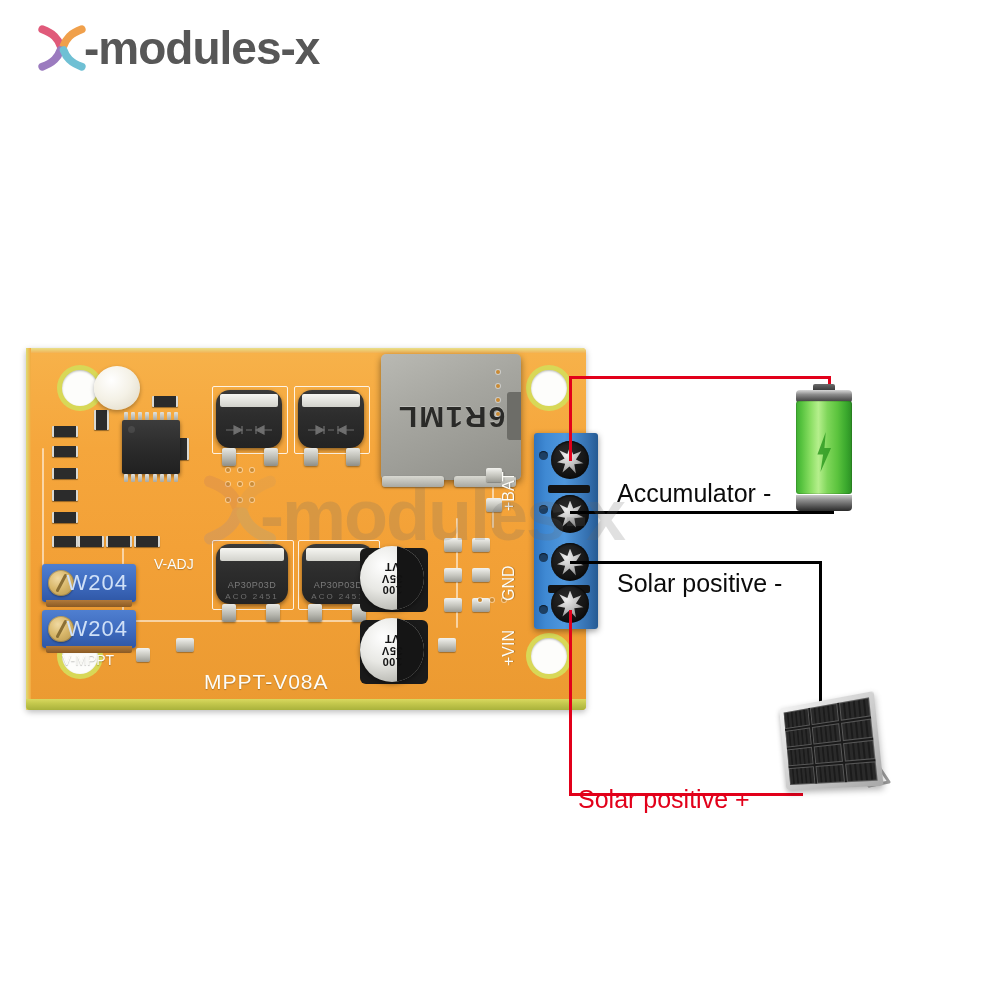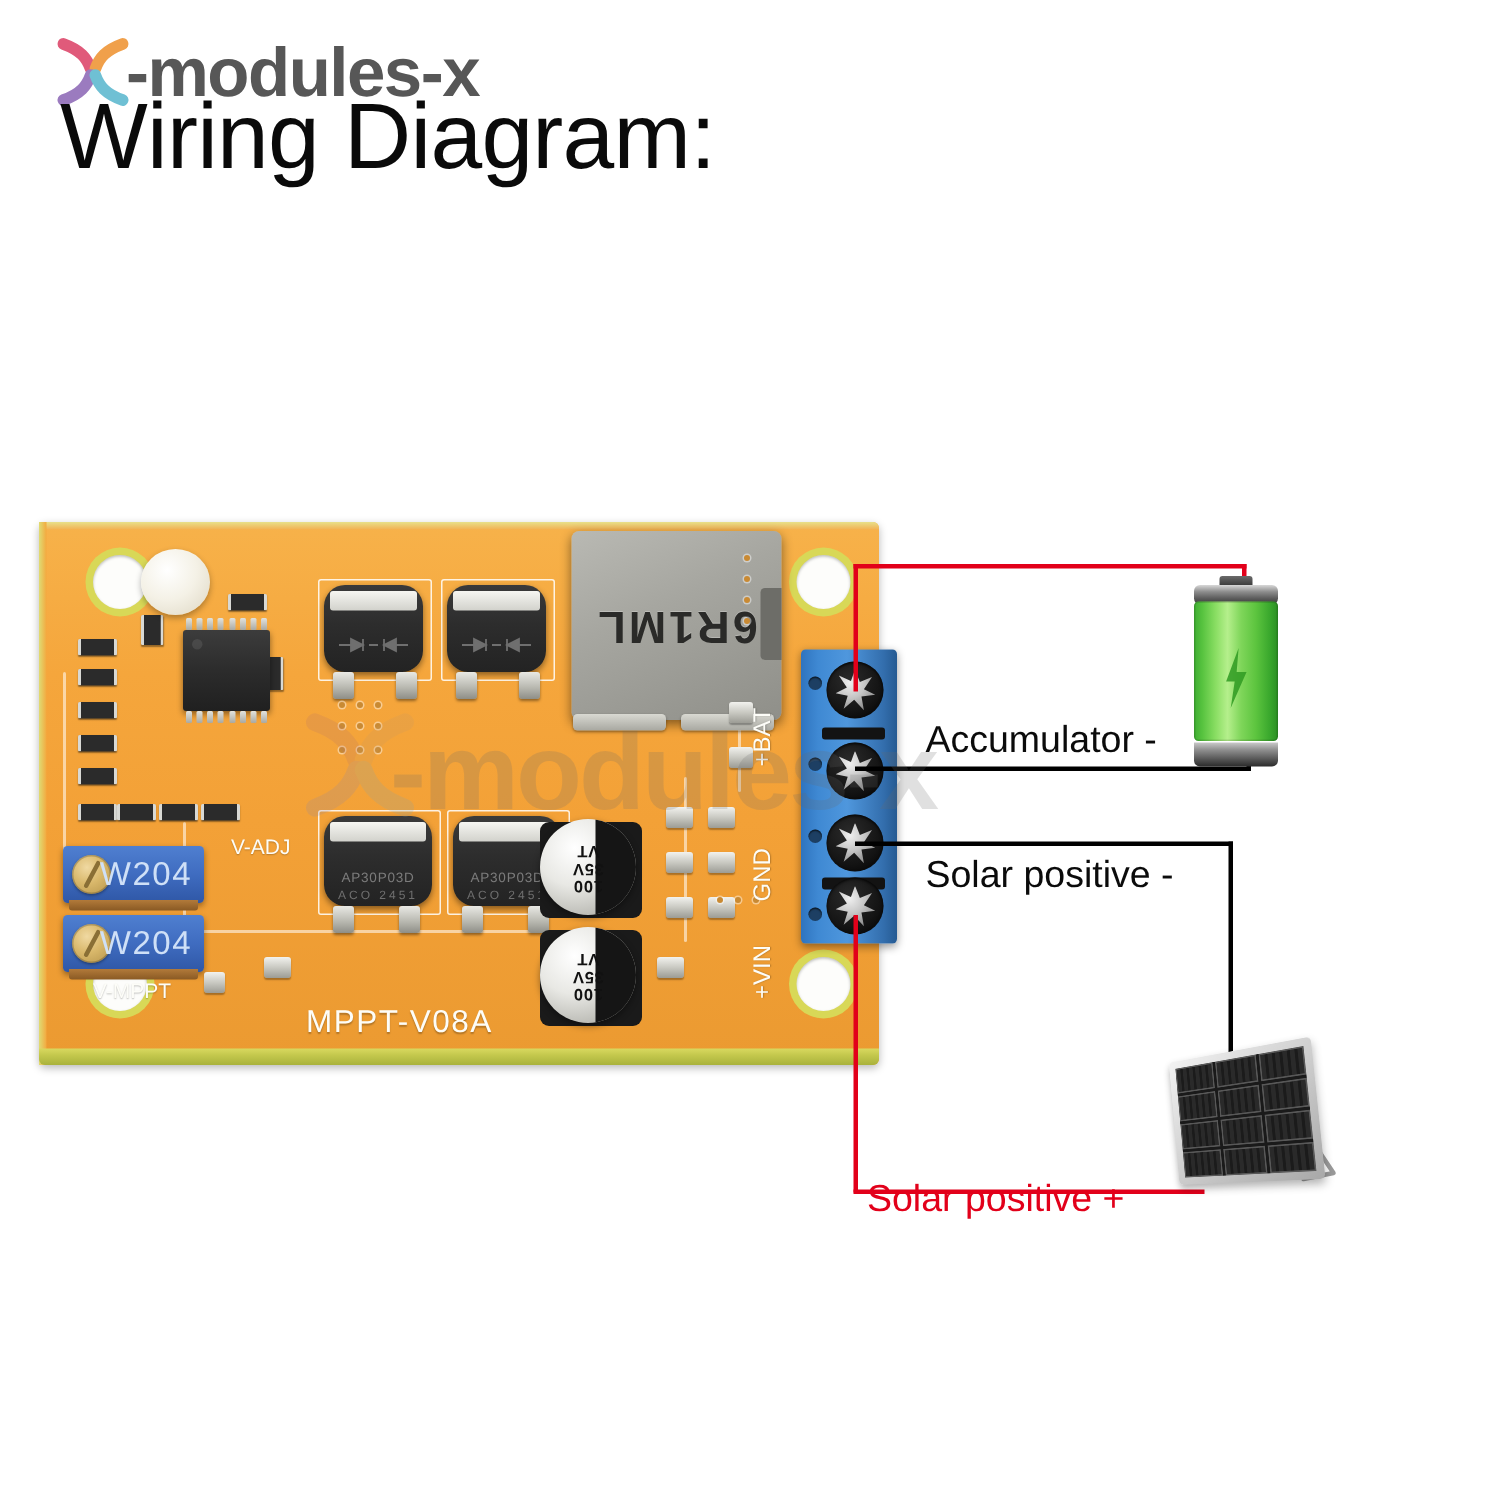--- a/index.html
+++ b/index.html
@@ -549,21 +549,20 @@
       <g stroke-linecap="round" fill="none" stroke-width="15">
         <path d="M12 12 C 34 20, 42 30, 47 44" stroke="#e05a7a"></path>
         <path d="M88 12 C 66 20, 58 30, 53 44" stroke="#f0a04b"></path>
         <path d="M12 84 C 34 76, 42 66, 47 52" stroke="#9b7bbf"></path>
         <path d="M88 84 C 66 76, 58 66, 53 52" stroke="#6fc0d4"></path>
       </g>
     </svg>
     <div id="brand-text">-modules-x</div>
   </div>
 
-  <div id="page-title">Wiring Diagram:</div>
 
   <div id="pcb">
     <div class="board-body"></div>
     <div class="board-edge-top"></div>
     <div class="board-edge-left"></div>
     <div class="board-edge"></div>
 
     <div class="hole" style="left:36px;  top:22px;  width:36px; height:36px;"></div>
     <div class="hole" style="left:505px; top:22px;  width:36px; height:36px;"></div>
     <div class="hole" style="left:36px;  top:290px; width:36px; height:36px;"></div>

